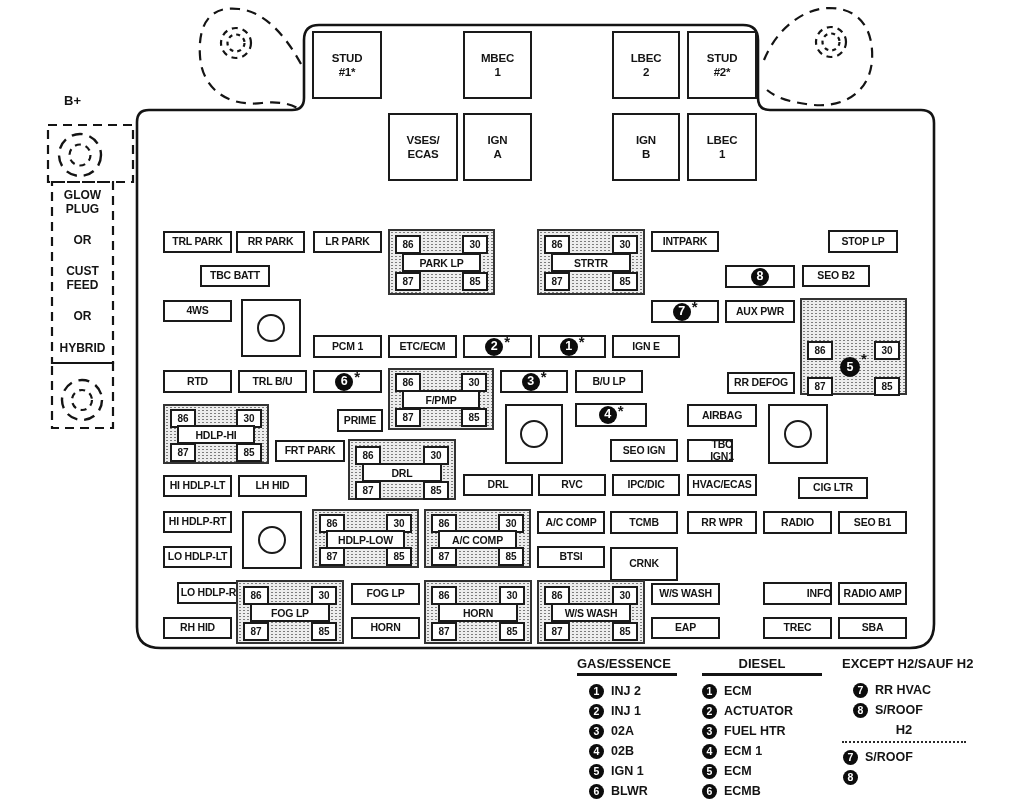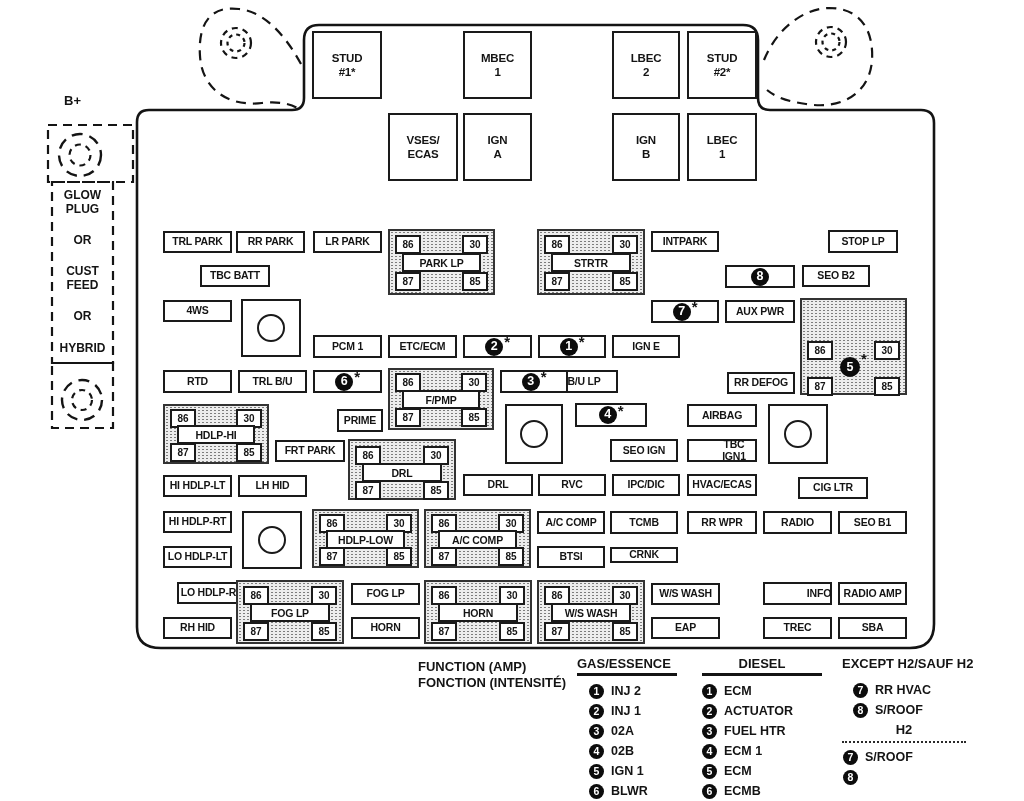--- a/index.html
+++ b/index.html
@@ -73,24 +73,20 @@
 
   <div id="b-plus">B+</div>
   <div id="side-text">
       <div class="side-group">GLOW PLUG</div>
       <div class="side-group">OR</div>
       <div class="side-group">CUST FEED</div>
       <div class="side-group">OR</div>
       <div class="side-group">HYBRID</div>
     </div>
 
-  <div id="func-block">
-    <div>FUNCTION (AMP)</div>
-    <div>FONCTION (INTENSITÉ)</div>
-  </div>
 
   <div class="legend-col" data-col="0">
       <div class="col-header">GAS/ESSENCE</div>
       <div class="litem">
         <div class="lnum">1</div>
         <div class="llabel">INJ 2</div>
       </div>
       <div class="litem">
         <div class="lnum">2</div>
         <div class="llabel">INJ 1</div>
@@ -183,43 +179,43 @@
     <div class="fuse" style="left: 828px; top: 230px; width: 70px; height: 23px;">STOP LP</div>
     <div class="fuse" style="left: 200px; top: 265px; width: 70px; height: 22px;">TBC BATT</div>
     <div class="fuse" style="left: 802px; top: 265px; width: 68px; height: 22px;">SEO B2</div>
     <div class="fuse" style="left: 163px; top: 300px; width: 69px; height: 22px;">4WS</div>
     <div class="fuse" style="left: 725px; top: 300px; width: 70px; height: 23px;">AUX PWR</div>
     <div class="fuse" style="left: 313px; top: 335px; width: 69px; height: 23px;">PCM 1</div>
     <div class="fuse" style="left: 388px; top: 335px; width: 69px; height: 23px;">ETC/ECM</div>
     <div class="fuse" style="left: 612px; top: 335px; width: 68px; height: 23px;">IGN E</div>
     <div class="fuse" style="left: 163px; top: 370px; width: 69px; height: 23px;">RTD</div>
     <div class="fuse" style="left: 238px; top: 370px; width: 69px; height: 23px;">TRL B/U</div>
-    <div class="fuse" style="left: 550px; top: 370px; width: 68px; height: 23px;">B/U LP</div>
+    <div class="fuse" style="left: 575px; top: 370px; width: 68px; height: 23px;">B/U LP</div>
     <div class="fuse" style="left: 727px; top: 372px; width: 68px; height: 22px;">RR DEFOG</div>
     <div class="fuse" style="left: 337px; top: 409px; width: 46px; height: 23px;">PRIME</div>
     <div class="fuse" style="left: 687px; top: 404px; width: 70px; height: 23px;">AIRBAG</div>
     <div class="fuse" style="left: 275px; top: 440px; width: 70px; height: 22px;">FRT PARK</div>
     <div class="fuse" style="left: 610px; top: 439px; width: 68px; height: 23px;">SEO IGN</div>
-    <div class="fuse" style="left: 687px; top: 439px; width: 70px; height: 23px; padding-left: 24px;">TBC IGN1</div>
+    <div class="fuse" style="left: 687px; top: 439px; width: 46px; height: 23px; padding-left: 24px;">TBC IGN1</div>
     <div class="fuse" style="left: 163px; top: 475px; width: 69px; height: 22px;">HI HDLP-LT</div>
     <div class="fuse" style="left: 238px; top: 475px; width: 69px; height: 22px;">LH HID</div>
     <div class="fuse" style="left: 463px; top: 474px; width: 70px; height: 22px;">DRL</div>
     <div class="fuse" style="left: 538px; top: 474px; width: 68px; height: 22px;">RVC</div>
     <div class="fuse" style="left: 612px; top: 474px; width: 68px; height: 22px;">IPC/DIC</div>
     <div class="fuse" style="left: 687px; top: 474px; width: 70px; height: 22px;">HVAC/ECAS</div>
     <div class="fuse" style="left: 798px; top: 477px; width: 70px; height: 22px;">CIG LTR</div>
     <div class="fuse" style="left: 163px; top: 511px; width: 69px; height: 22px;">HI HDLP-RT</div>
     <div class="fuse" style="left: 537px; top: 511px; width: 68px; height: 23px;">A/C COMP</div>
     <div class="fuse" style="left: 610px; top: 511px; width: 68px; height: 23px;">TCMB</div>
     <div class="fuse" style="left: 687px; top: 511px; width: 70px; height: 23px;">RR WPR</div>
     <div class="fuse" style="left: 763px; top: 511px; width: 69px; height: 23px;">RADIO</div>
     <div class="fuse" style="left: 838px; top: 511px; width: 69px; height: 23px;">SEO B1</div>
     <div class="fuse" style="left: 163px; top: 546px; width: 69px; height: 22px;">LO HDLP-LT</div>
     <div class="fuse" style="left: 537px; top: 546px; width: 68px; height: 22px;">BTSI</div>
-    <div class="fuse" style="left: 610px; top: 547px; width: 68px; height: 16px;">CRNK</div>
+    <div class="fuse" style="left: 610px; top: 547px; width: 68px; height: 34px;">CRNK</div>
     <div class="fuse" style="left: 177px; top: 582px; width: 69px; height: 22px;">LO HDLP-RT</div>
     <div class="fuse" style="left: 351px; top: 583px; width: 69px; height: 22px;">FOG LP</div>
     <div class="fuse" style="left: 651px; top: 583px; width: 69px; height: 22px;">W/S WASH</div>
     <div class="fuse" style="left: 763px; top: 582px; width: 69px; height: 23px; padding-left: 43px;">INFO</div>
     <div class="fuse" style="left: 838px; top: 582px; width: 69px; height: 23px;">RADIO AMP</div>
     <div class="fuse" style="left: 163px; top: 617px; width: 69px; height: 22px;">RH HID</div>
     <div class="fuse" style="left: 351px; top: 617px; width: 69px; height: 22px;">HORN</div>
     <div class="fuse" style="left: 651px; top: 617px; width: 69px; height: 22px;">EAP</div>
     <div class="fuse" style="left: 763px; top: 617px; width: 69px; height: 22px;">TREC</div>
     <div class="fuse" style="left: 838px; top: 617px; width: 69px; height: 22px;">SBA</div>

